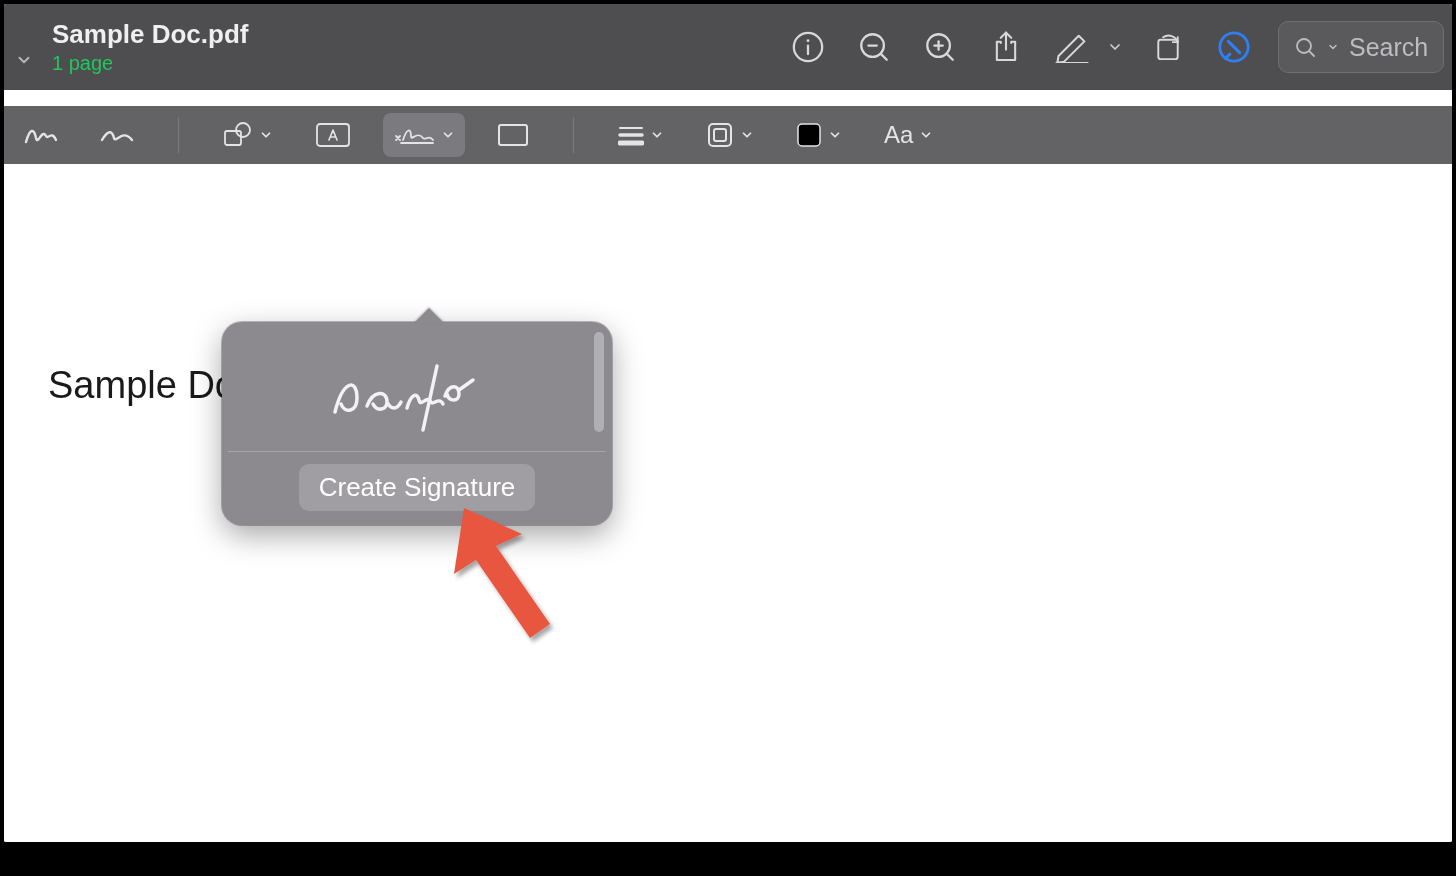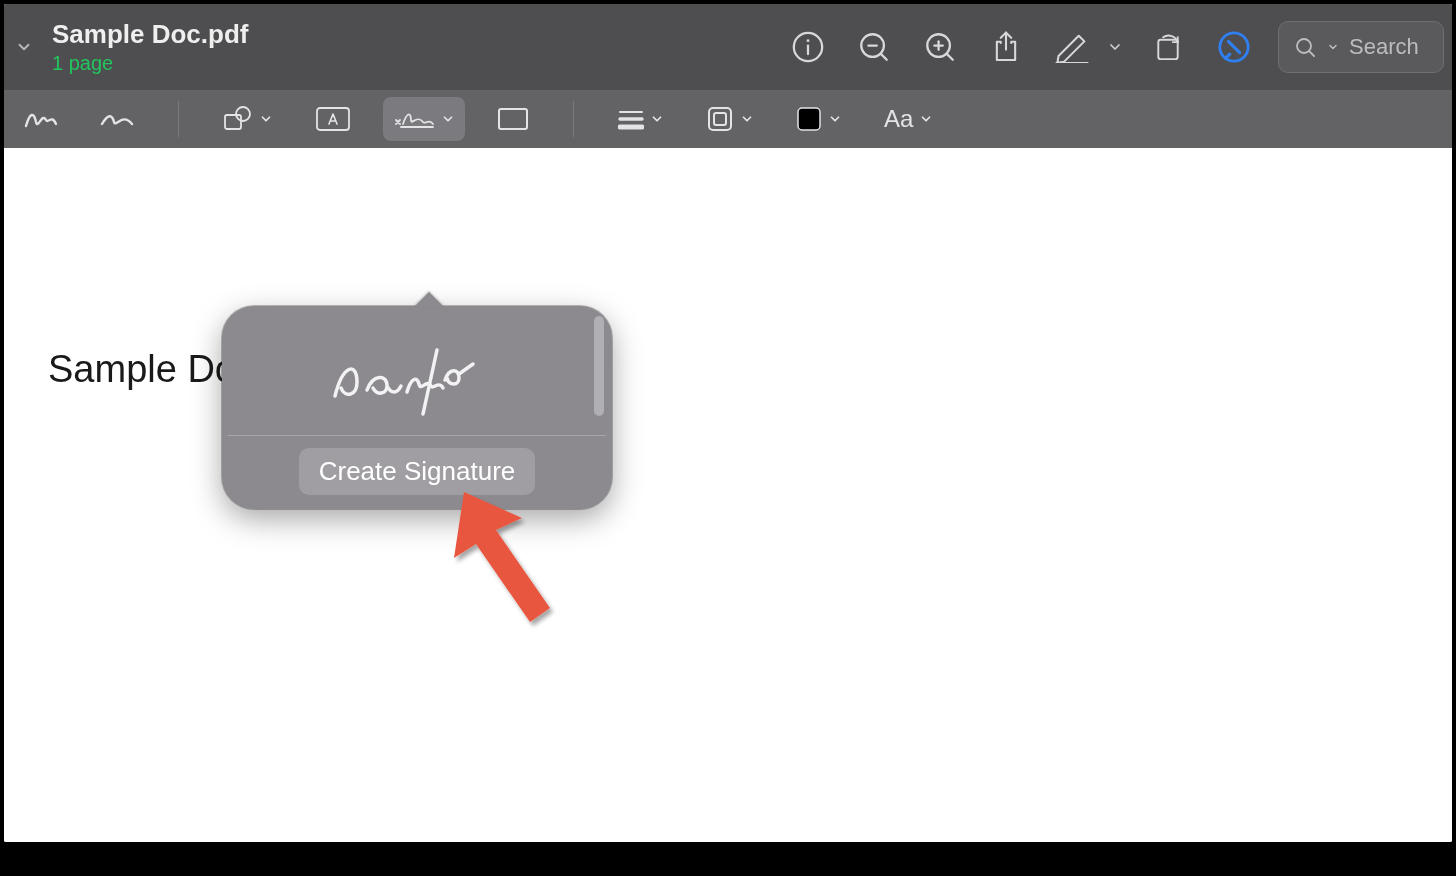--- a/index.html
+++ b/index.html
@@ -25,21 +25,21 @@
   height: 86px;
   background: #4e4d4f;
   display: flex;
   align-items: center;
   padding: 0 8px 0 6px;
   gap: 10px;
   color: #e9e8ea;
 }
 .titlebar .left-cluster {
   display: flex;
-  align-items: center;
+  align-items: flex-end;
   gap: 14px;
 }
 .chevron-btn {
   width: 28px; height: 28px;
   display:flex; align-items:center; justify-content:center;
   color:#b6b5b8;
 }
 .title-block { display:flex; flex-direction:column; line-height:1.1; }
 .doc-title { font-size: 26px; font-weight: 700; color:#efefef; }
 .doc-subtitle { font-size: 20px; color:#22c55e; margin-top:4px;}
@@ -58,33 +58,34 @@
   background:#5a595c;
   border:1px solid #6f6e71;
   border-radius:10px;
   height:52px; padding:0 14px;
   min-width:130px;
   color:#bdbcc0;
   margin-left:6px;
 }
 .search-wrap input{
   background:transparent; border:none; outline:none;
-  font-size:22px; color:#d8d7da;
+  font-size:25px; color:#d8d7da;
   width:80px;
 }
 .search-wrap input::placeholder{ color:#bdbcc0; }
 
 .toolbar{
   height:58px;
   background:#636265;
   display:flex;
   align-items:center;
   padding:0 10px;
   gap:22px;
   color:#e4e3e6;
+  margin-top:16px;
 }
 .tool-btn{
   height:44px; min-width:52px;
   padding:0 10px;
   display:flex; align-items:center; justify-content:center;
   gap:6px;
   border-radius:8px;
   color:#e4e3e6;
 }
 .tool-sep{
@@ -102,21 +103,21 @@
   left:44px; top:200px;
   font-size:38px;
   color:#1a1a1a;
 }
 
 .popover{
   position:absolute;
   left:218px; top:158px;
   width:390px;
   background:#8c8a8f;
-  border-radius:32px;
+  border-radius:20px;
   box-shadow: 0 10px 30px rgba(0,0,0,.35), 0 0 0 1px rgba(0,0,0,.25);
   overflow:visible;
   padding-bottom:14px;
 }
 .popover::before{
   content:"";
   position:absolute;
   top:-14px; left:192px;
   width:0;height:0;
   border-left:15px solid transparent;

